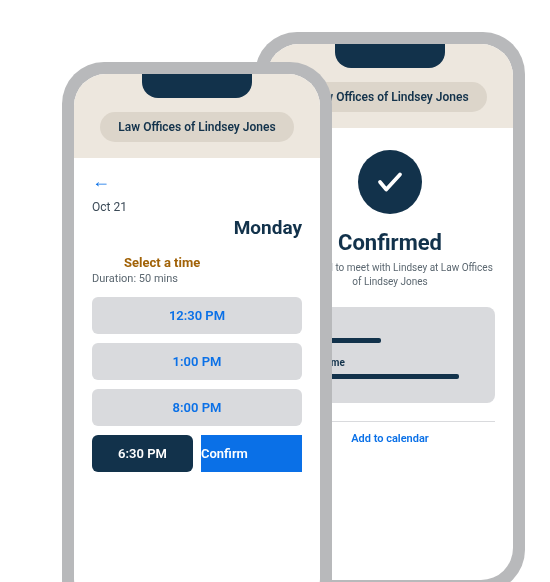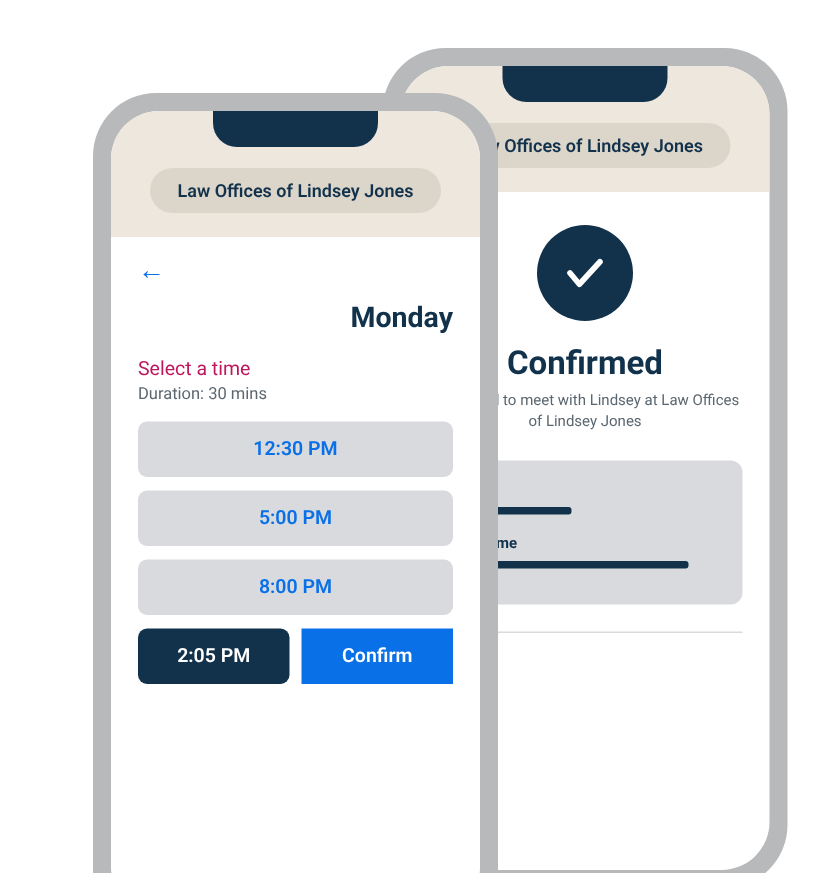--- a/index.html
+++ b/index.html
@@ -87,23 +87,24 @@
   }
   .date-big {
     font-size: 19px;
     font-weight: 700;
     color: #12324b;
     margin-bottom: 16px;
     text-align: right;
   }
   .select-label {
     font-size: 13px;
-    font-weight: 400;
-    color: #be185d;
+    font-weight: 700;
+    color: #a16207;
     margin-bottom: 2px;
+    margin-left: 32px;
   }
   .duration {
     font-size: 11px;
     color: #5b6770;
     margin-bottom: 12px;
   }
   .slot {
     background: #d9dadd;
     border-radius: 6px;
     text-align: center;
@@ -125,21 +126,21 @@
     text-align: center;
     padding: 11px 0;
     font-size: 13px;
     font-weight: 600;
   }
   .confirm-btn {
     flex: 1;
     background: #0a70e7;
     color: #ffffff;
     border-radius: 0;
-    text-align: center;
+    text-align: left;
     padding: 11px 0;
     font-size: 13px;
     font-weight: 600;
   }
 
   
   .check-circle {
     width: 64px;
     height: 64px;
     border-radius: 50%;
@@ -214,39 +215,41 @@
       <div class="confirmed-title">Confirmed</div>
       <div class="confirmed-sub">scheduled to meet with Lindsey
 at Law Offices of Lindsey Jones</div>
       <div class="info-card">
         <div class="info-label">ame</div>
         <div class="info-bar w1"></div>
         <div class="info-label">ate &amp; time</div>
         <div class="info-bar w2"></div>
       </div>
       <div class="divider"></div>
+      <div class="add-cal">Add to calendar</div>
     </div>
   </div>
 </div>
 
 <div class="phone phone-left">
   <div class="screen">
     <div class="notch"></div>
     <div class="header">
       <div class="title-pill">Law Offices of Lindsey Jones</div>
     </div>
     <div class="content">
       <div class="back-arrow">←</div>
+      <div class="date-small">Oct 21</div>
       <div class="date-big">Monday</div>
       <div class="select-label">Select a time</div>
-      <div class="duration">Duration: 30 mins</div>
+      <div class="duration">Duration: 50 mins</div>
 
       <div class="slot">12:30 PM</div>
-      <div class="slot">5:00 PM</div>
+      <div class="slot">1:00 PM</div>
       <div class="slot">8:00 PM</div>
 
       <div class="slot-row">
-        <div class="slot-selected">2:05 PM</div>
+        <div class="slot-selected">6:30 PM</div>
         <div class="confirm-btn">Confirm</div>
       </div>
     </div>
   </div>
 </div>
 
 </body></html>

